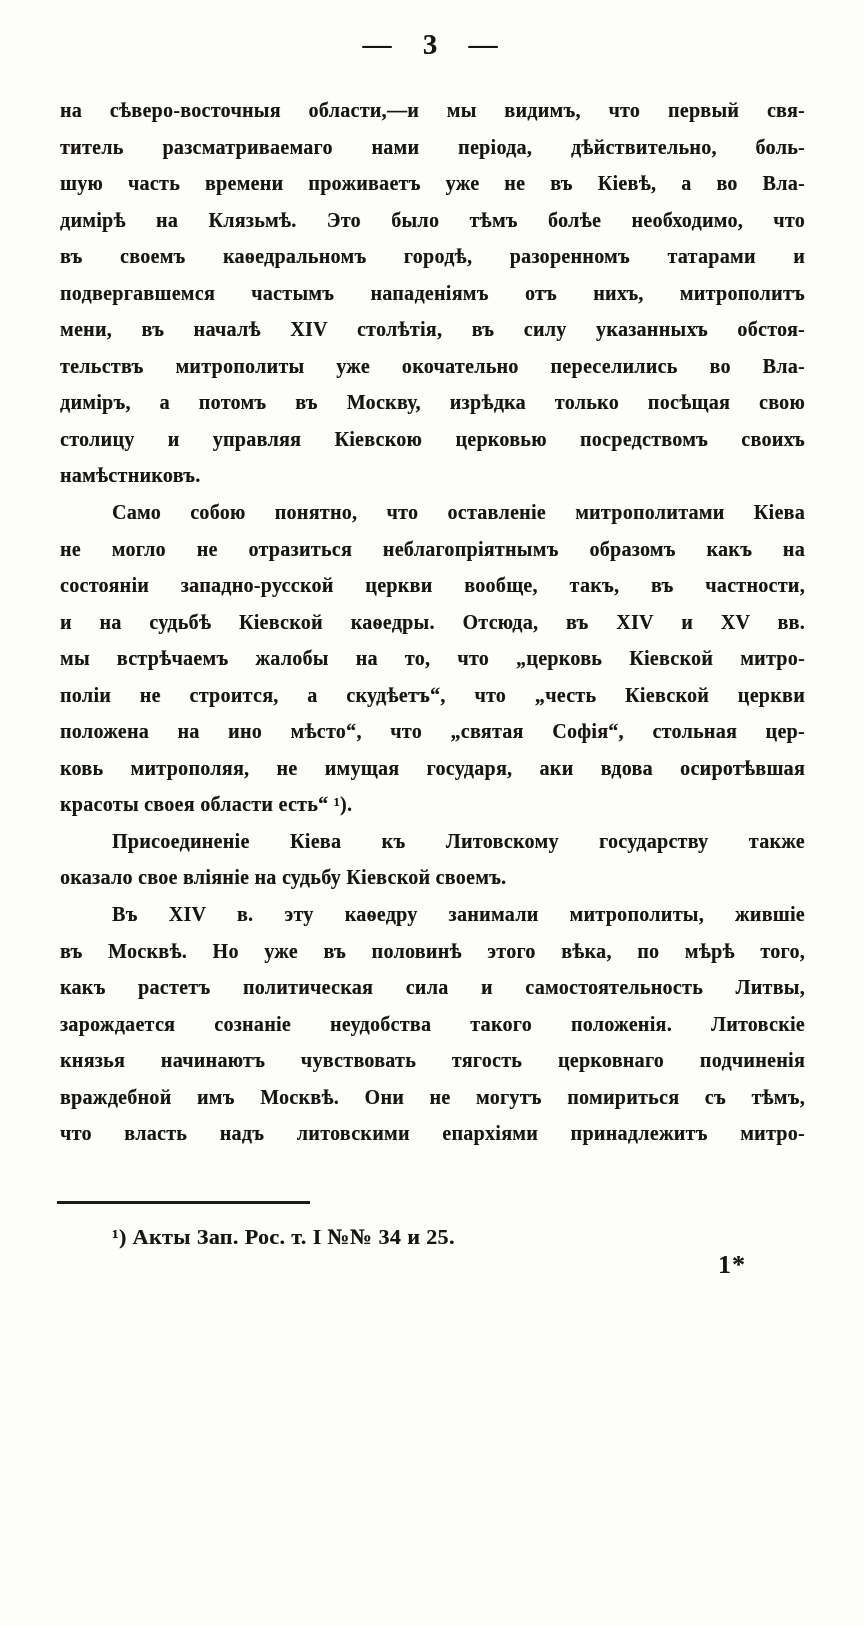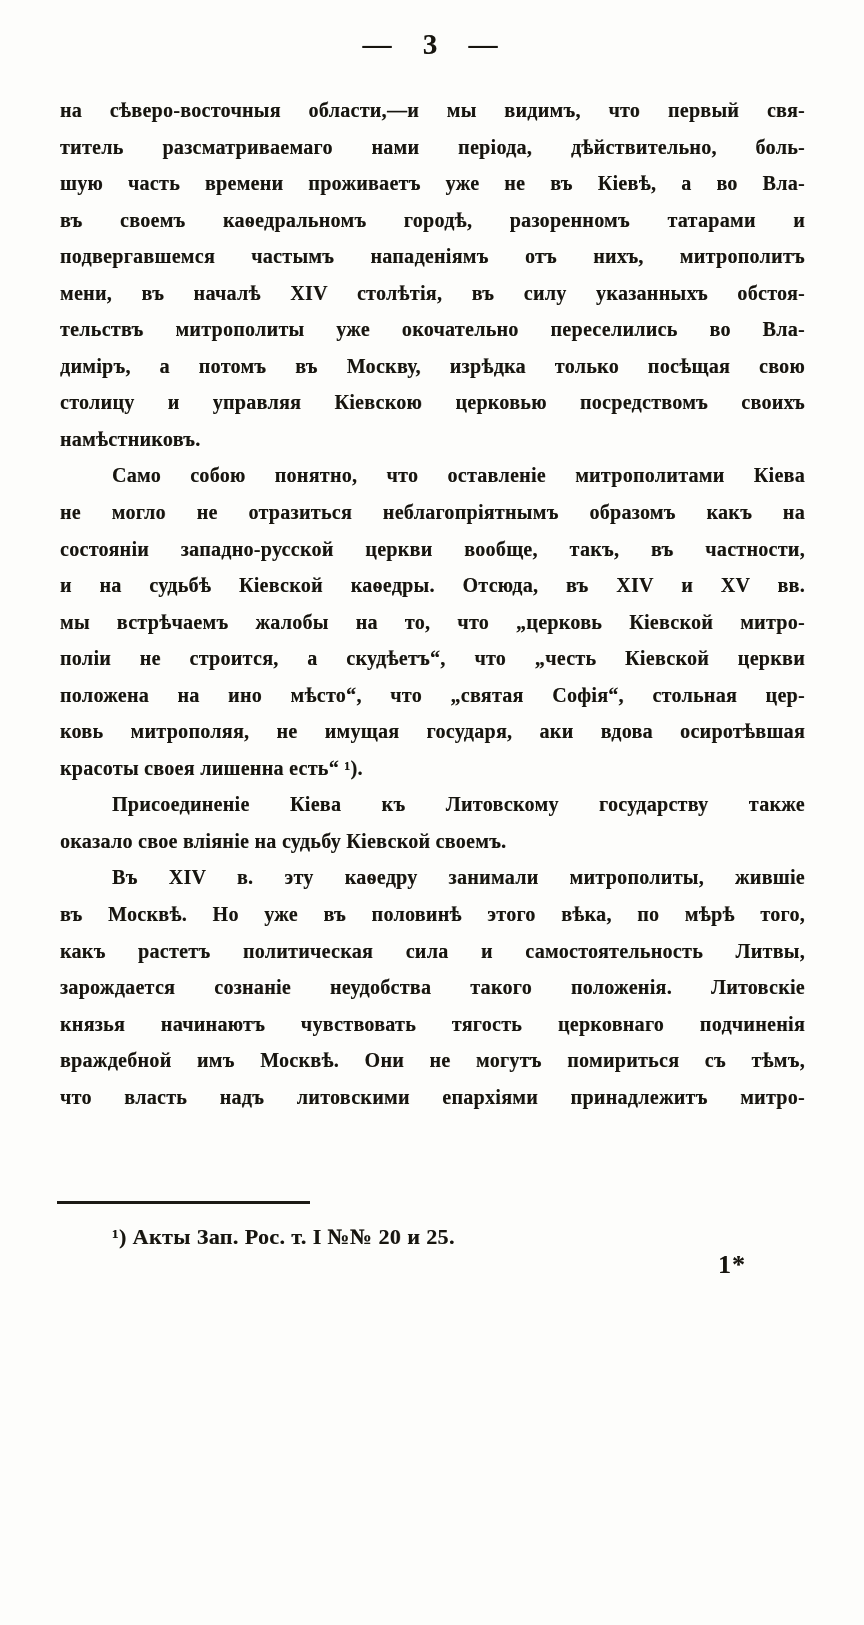--- a/index.html
+++ b/index.html
@@ -78,39 +78,40 @@
 <div class="page">
 
   <div class="folio">— 3 —</div>
 
   <div class="body-block">
 
     <div class="para">
       <div class="line">на сѣверо-восточныя области,—и мы видимъ, что первый свя-</div>
       <div class="line">титель разсматриваемаго нами періода, дѣйствительно, боль-</div>
       <div class="line">шую часть времени проживаетъ уже не въ Кіевѣ, а во Вла-</div>
+      <div class="line">димірѣ на Клязьмѣ. Это было тѣмъ болѣе необходимо, что</div>
       <div class="line">въ своемъ каѳедральномъ городѣ, разоренномъ татарами и</div>
       <div class="line">подвергавшемся частымъ нападеніямъ отъ нихъ, митрополитъ</div>
       <div class="line">мени, въ началѣ XIV столѣтія, въ силу указанныхъ обстоя-</div>
       <div class="line">тельствъ митрополиты уже окочательно переселились во Вла-</div>
       <div class="line">диміръ, а потомъ въ Москву, изрѣдка только посѣщая свою</div>
       <div class="line">столицу и управляя Кіевскою церковью посредствомъ своихъ</div>
       <div class="line end">намѣстниковъ.</div>
     </div>
 
     <div class="para">
       <div class="line ind">Само собою понятно, что оставленіе митрополитами Кіева</div>
       <div class="line">не могло не отразиться неблагопріятнымъ образомъ какъ на</div>
       <div class="line">состояніи западно-русской церкви вообще, такъ, въ частности,</div>
       <div class="line">и на судьбѣ Кіевской каѳедры. Отсюда, въ XIV и XV вв.</div>
       <div class="line">мы встрѣчаемъ жалобы на то, что „церковь Кіевской митро-</div>
       <div class="line">поліи не строится, а скудѣетъ“, что „честь Кіевской церкви</div>
       <div class="line">положена на ино мѣсто“, что „святая Софія“, стольная цер-</div>
       <div class="line">ковь митрополяя, не имущая государя, аки вдова осиротѣвшая</div>
-      <div class="line end">красоты своея лишенна есть“ ¹).</div>
+      <div class="line end">красоты своея области есть“ ¹).</div>
     </div>
 
     <div class="para sp">
       <div class="line ind">Присоединеніе Кіева къ Литовскому государству также</div>
       <div class="line end">оказало свое вліяніе на судьбу Кіевской своемъ.</div>
     </div>
 
     <div class="para">
       <div class="line ind">Въ XIV в. эту каѳедру занимали митрополиты, жившіе</div>
       <div class="line">въ Москвѣ. Но уже въ половинѣ этого вѣка, по мѣрѣ того,</div>
@@ -118,17 +119,17 @@
       <div class="line">зарождается сознаніе неудобства такого положенія. Литовскіе</div>
       <div class="line">князья начинаютъ чувствовать тягость церковнаго подчиненія</div>
       <div class="line">враждебной имъ Москвѣ. Они не могутъ помириться съ тѣмъ,</div>
       <div class="line">что власть надъ литовскими епархіями принадлежитъ митро-</div>
     </div>
 
   </div>
 
   <div class="fn-rule"></div>
 
-  <div class="footnote">¹) Акты Зап. Рос. т. I №№ 20 и 25.</div>
+  <div class="footnote">¹) Акты Зап. Рос. т. I №№ 34 и 25.</div>
 
   <div class="signature">1*</div>
 
 </div>
 
 </body></html>

